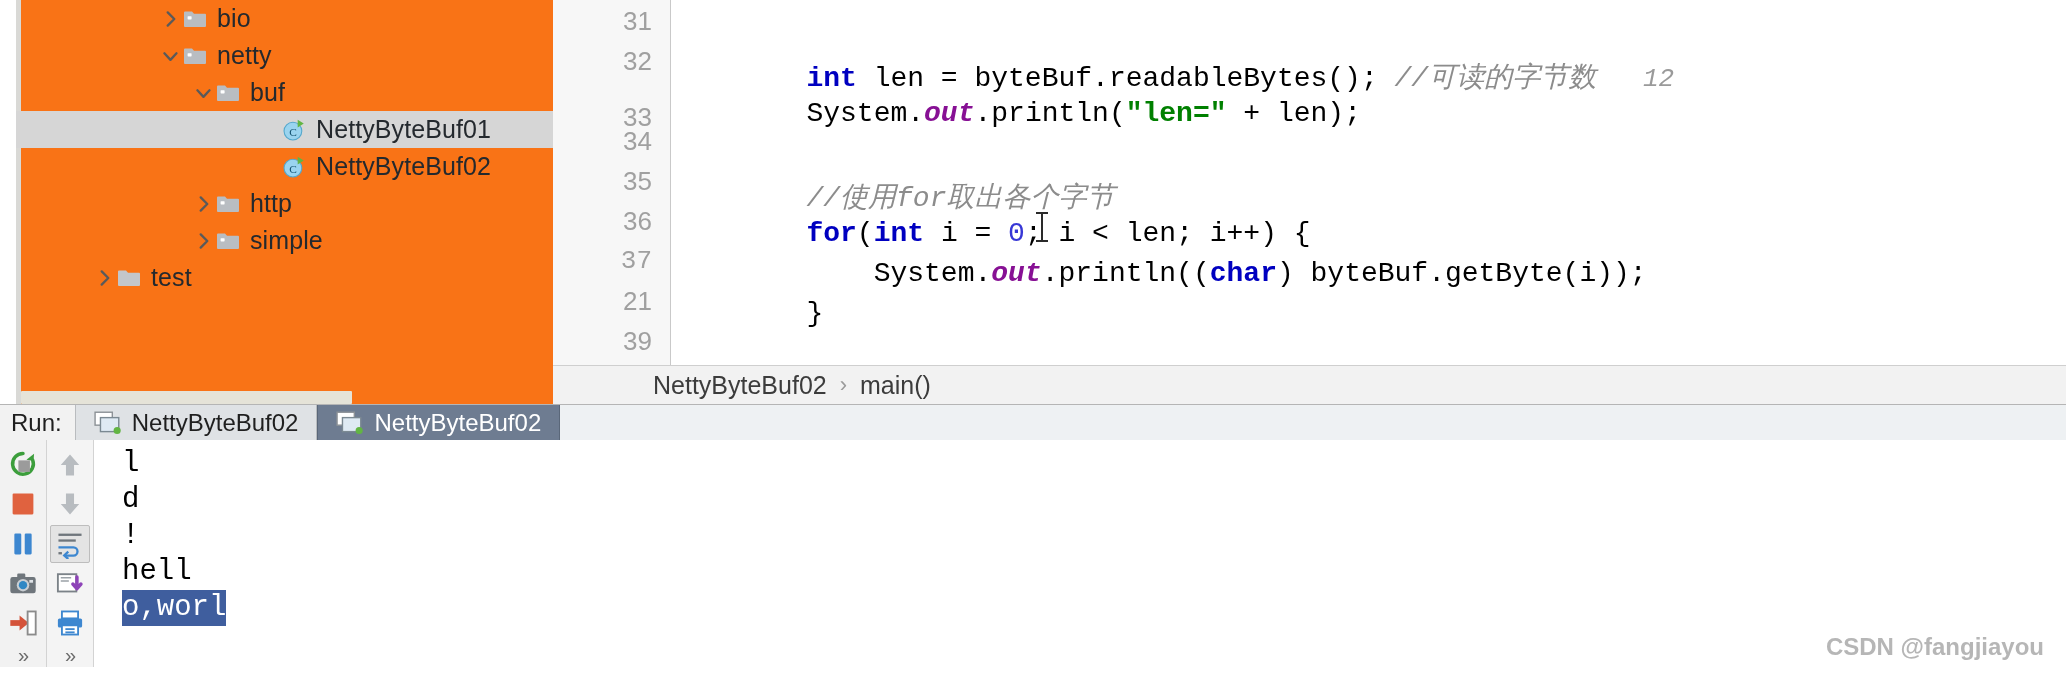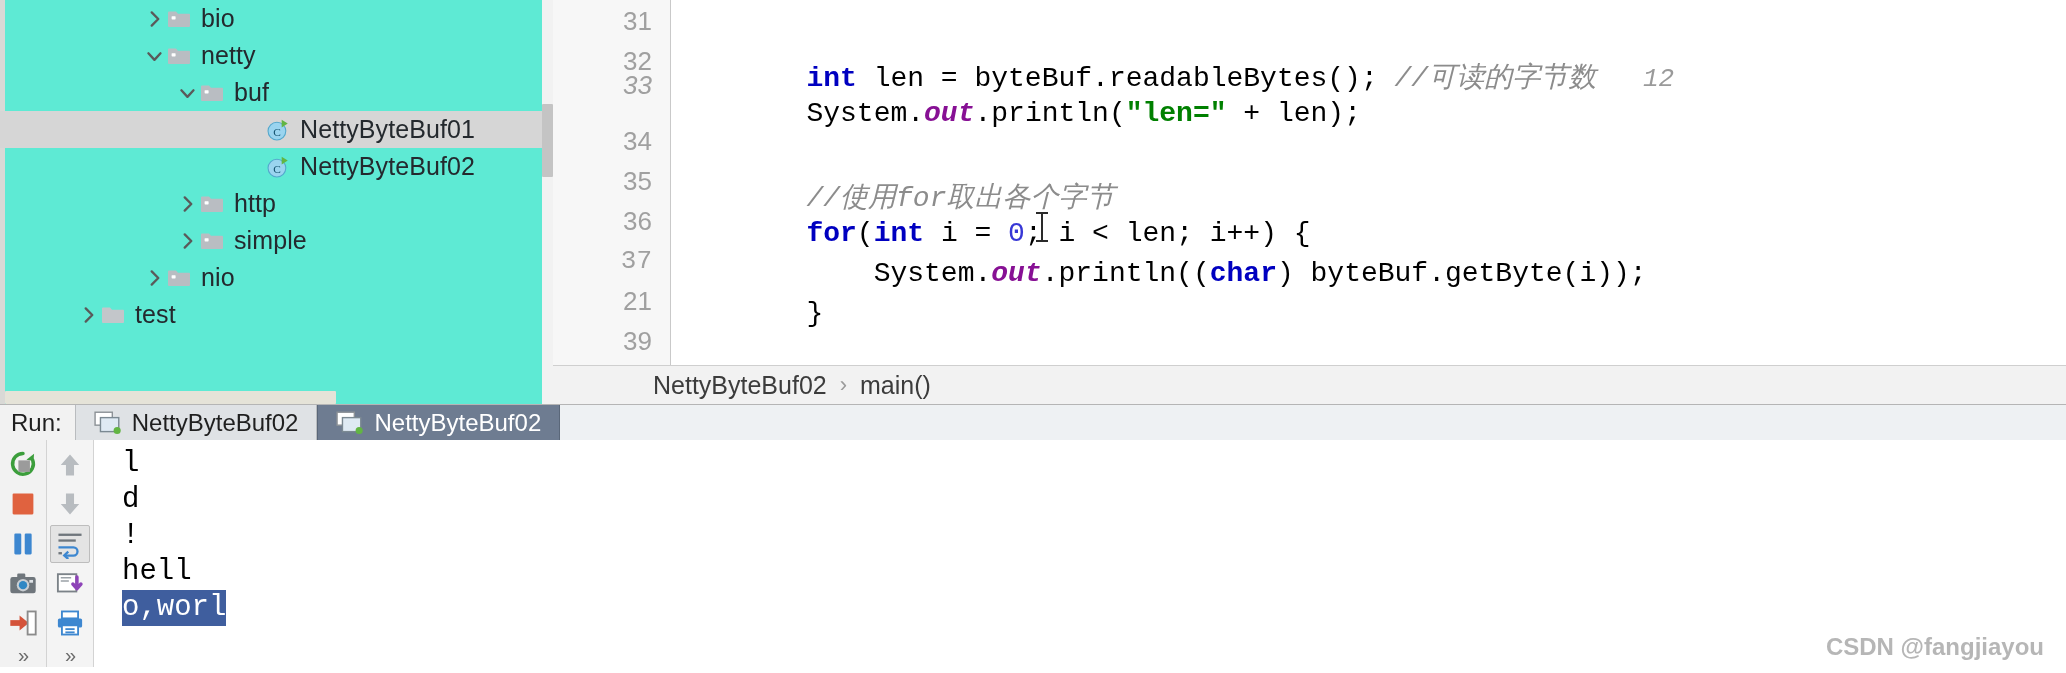--- a/index.html
+++ b/index.html
@@ -5,22 +5,22 @@
   * { box-sizing: border-box; margin:0; padding:0; }
   html,body { width:2066px; height:673px; overflow:hidden; background:#ffffff;
     font-family:"Liberation Sans", sans-serif; }
 
   #app { position:relative; width:2066px; height:673px; background:#fff; }
 
   
   .top-area { position:absolute; left:0; top:0; width:2066px; height:404px; }
 
   
-  .project-tree { position:absolute; left:0; top:0; width:553px; height:404px;
-     background:#5eead4; overflow:hidden; }
+  .project-tree { position:absolute; left:16px; top:0; width:553px; height:404px;
+     background:#f97316; overflow:hidden; }
   .tree-left-edge { position:absolute; left:0; top:0; width:5px; height:404px;
      background:#d9d9d6; }
   .tree-row { position:relative; height:37px; display:flex; align-items:center;
      white-space:nowrap; }
   .tree-row.sel { background:#d6d6d6; }
   .tree-row.target-row { background:#fbf8e3; }
   .arrow { width:22px; height:22px; display:inline-block; position:relative;
      flex:0 0 auto; }
   .arrow svg { display:block; }
   .folder { width:26px; height:21px; flex:0 0 auto; position:relative; margin-right:9px; }
@@ -208,35 +208,20 @@
             </span>
             <span class="folder">
               <svg width="26" height="21" viewBox="0 0 24 21">
                 <path d="M1 4.5a1 1 0 0 1 1-1h7l2 2.2h11a1 1 0 0 1 1 1V18a1 1 0 0 1-1 1H2a1 1 0 0 1-1-1z" fill="#b9bdc2"></path>
                 <rect x="4.6" y="8.2" width="4" height="3.2" rx=".6" fill="#ffffff"></rect>
               </svg>
             </span>
             <span class="tree-label">simple</span>
           </div>
           <div class="tree-row">
-            <span style="width:144px;flex:0 0 auto"></span>
-            <span class="arrow">
-              <svg width="22" height="22" viewBox="0 0 20 20">
-                <path d="M7 4 L13 10 L7 16" fill="none" stroke="#5a5a5a" stroke-width="2.1" stroke-linecap="round" stroke-linejoin="round"></path>
-              </svg>
-            </span>
-            <span class="folder">
-              <svg width="26" height="21" viewBox="0 0 24 21">
-                <path d="M1 4.5a1 1 0 0 1 1-1h7l2 2.2h11a1 1 0 0 1 1 1V18a1 1 0 0 1-1 1H2a1 1 0 0 1-1-1z" fill="#b9bdc2"></path>
-                <rect x="4.6" y="8.2" width="4" height="3.2" rx=".6" fill="#ffffff"></rect>
-              </svg>
-            </span>
-            <span class="tree-label">nio</span>
-          </div>
-          <div class="tree-row">
             <span style="width:78px;flex:0 0 auto"></span>
             <span class="arrow">
               <svg width="22" height="22" viewBox="0 0 20 20">
                 <path d="M7 4 L13 10 L7 16" fill="none" stroke="#5a5a5a" stroke-width="2.1" stroke-linecap="round" stroke-linejoin="round"></path>
               </svg>
             </span>
             <span class="folder">
               <svg width="26" height="21" viewBox="0 0 24 21">
                 <path d="M1 4.5a1 1 0 0 1 1-1h7l2 2.2h11a1 1 0 0 1 1 1V18a1 1 0 0 1-1 1H2a1 1 0 0 1-1-1z" fill="#c3c6ca"></path>
               </svg>
@@ -246,21 +231,21 @@
         </div>
       <div class="tree-vscroll"></div>
       <div class="tree-hscroll"></div>
     </div>
 
     <div class="editor">
       <div class="gutter">
         <div id="linenos">
             <div class="lineno" style="top: 6px;">31</div>
             <div class="lineno" style="top: 46px;">32</div>
-            <div class="lineno" style="top: 70px; font-style: italic;">33</div>
+            <div class="lineno" style="top: 102px;">33</div>
             <div class="lineno" style="top: 126px;">34</div>
             <div class="lineno" style="top: 166px;">35</div>
             <div class="lineno" style="top: 206px;">36</div>
             <div class="lineno" style="top: 246px; font-family: Liberation Mono, monospace;">37</div>
             <div class="lineno" style="top: 286px;">21</div>
             <div class="lineno" style="top: 326px;">39</div>
             <div class="lineno" style="top: 366px;">40</div>
           </div>
       </div>
       <div class="code-area">

